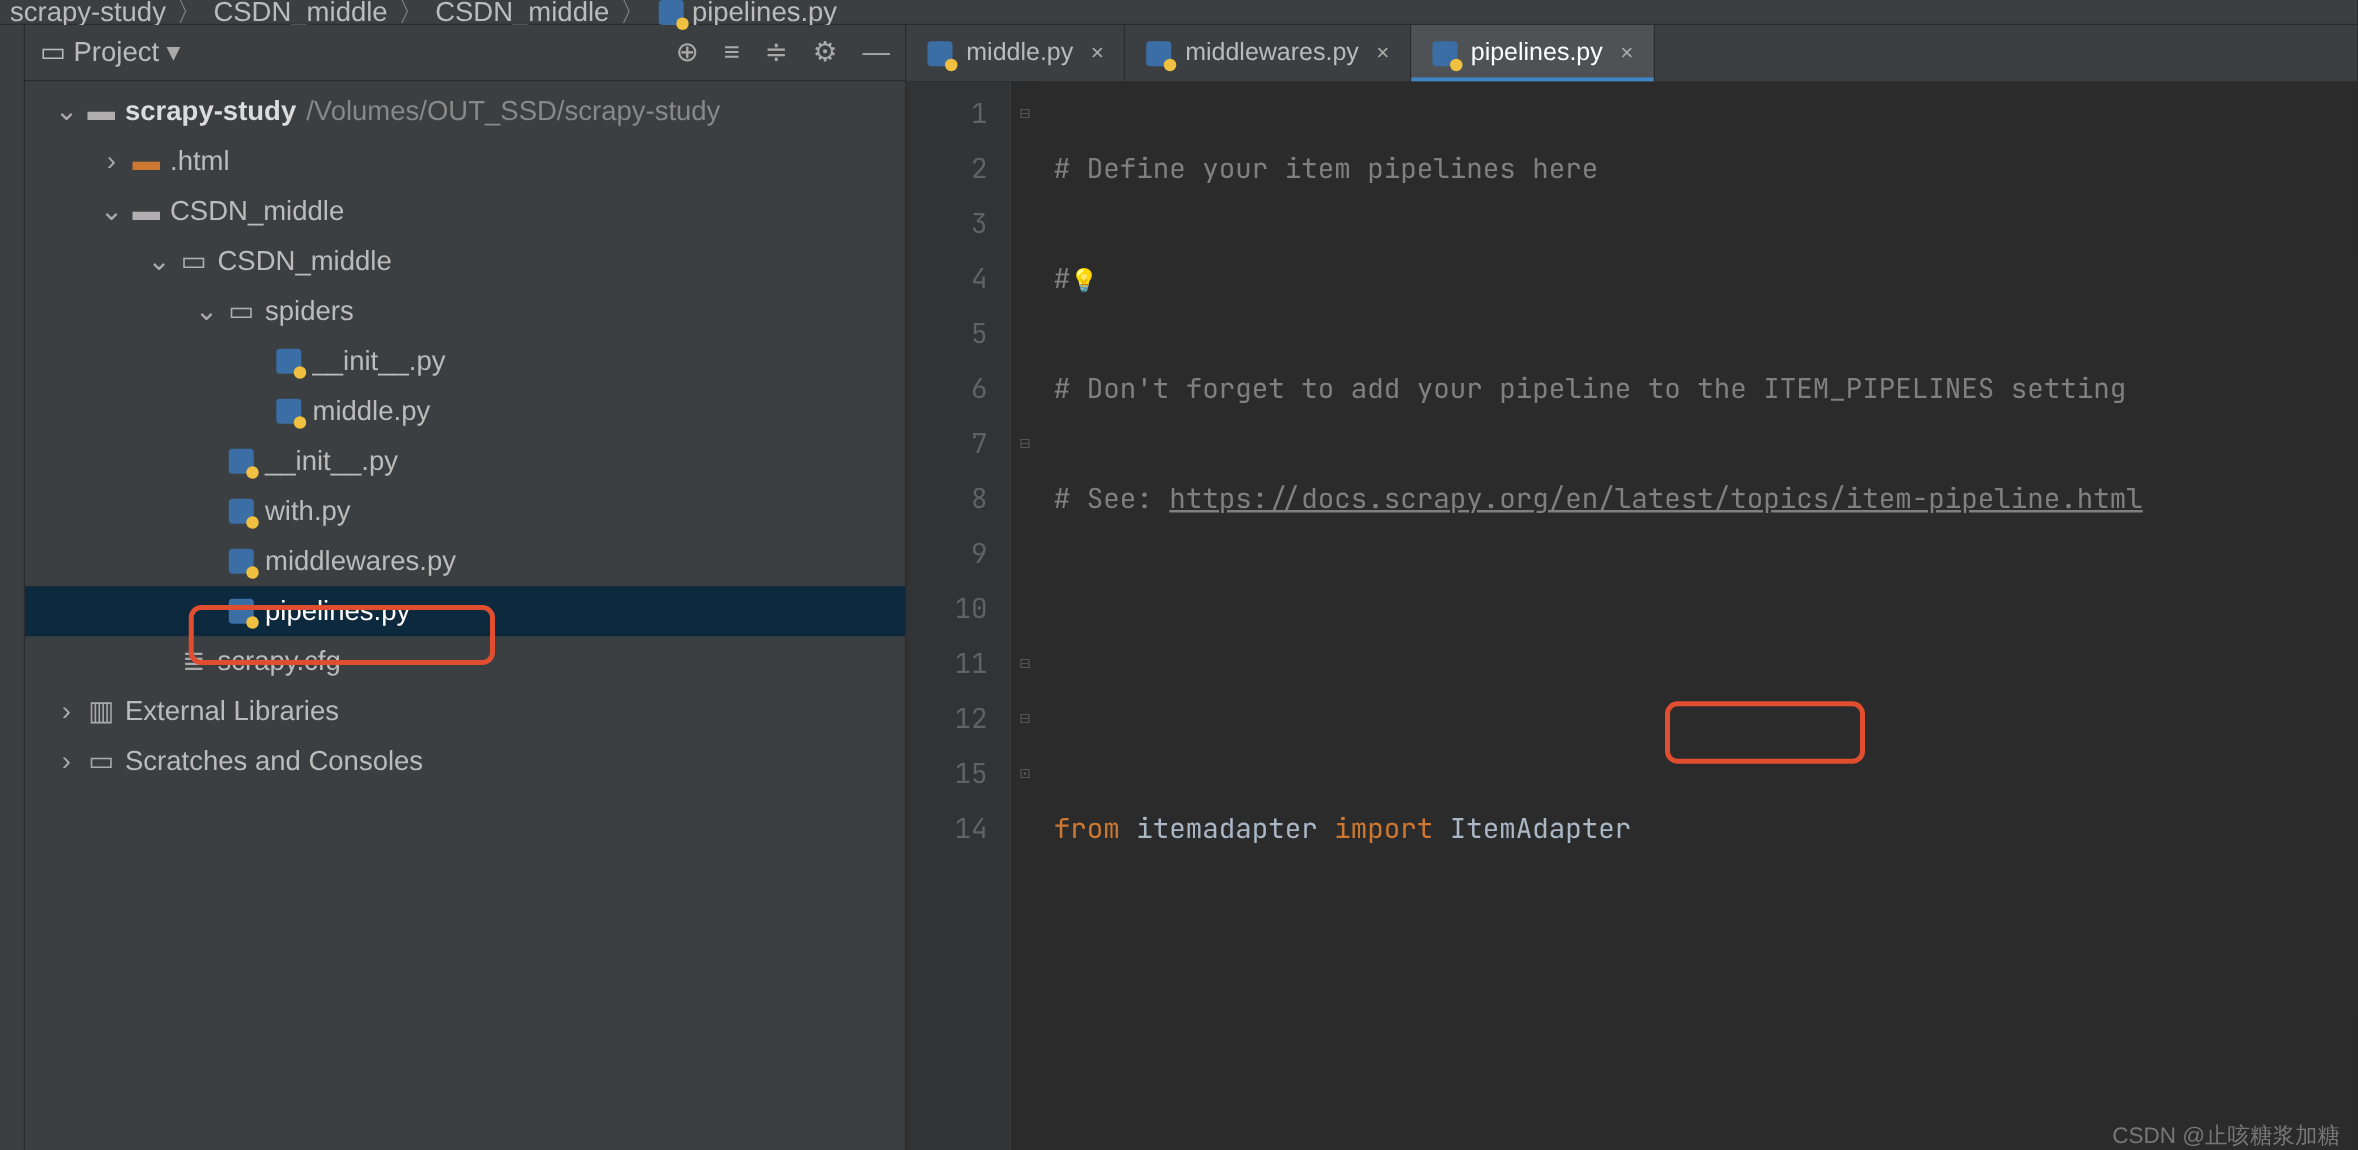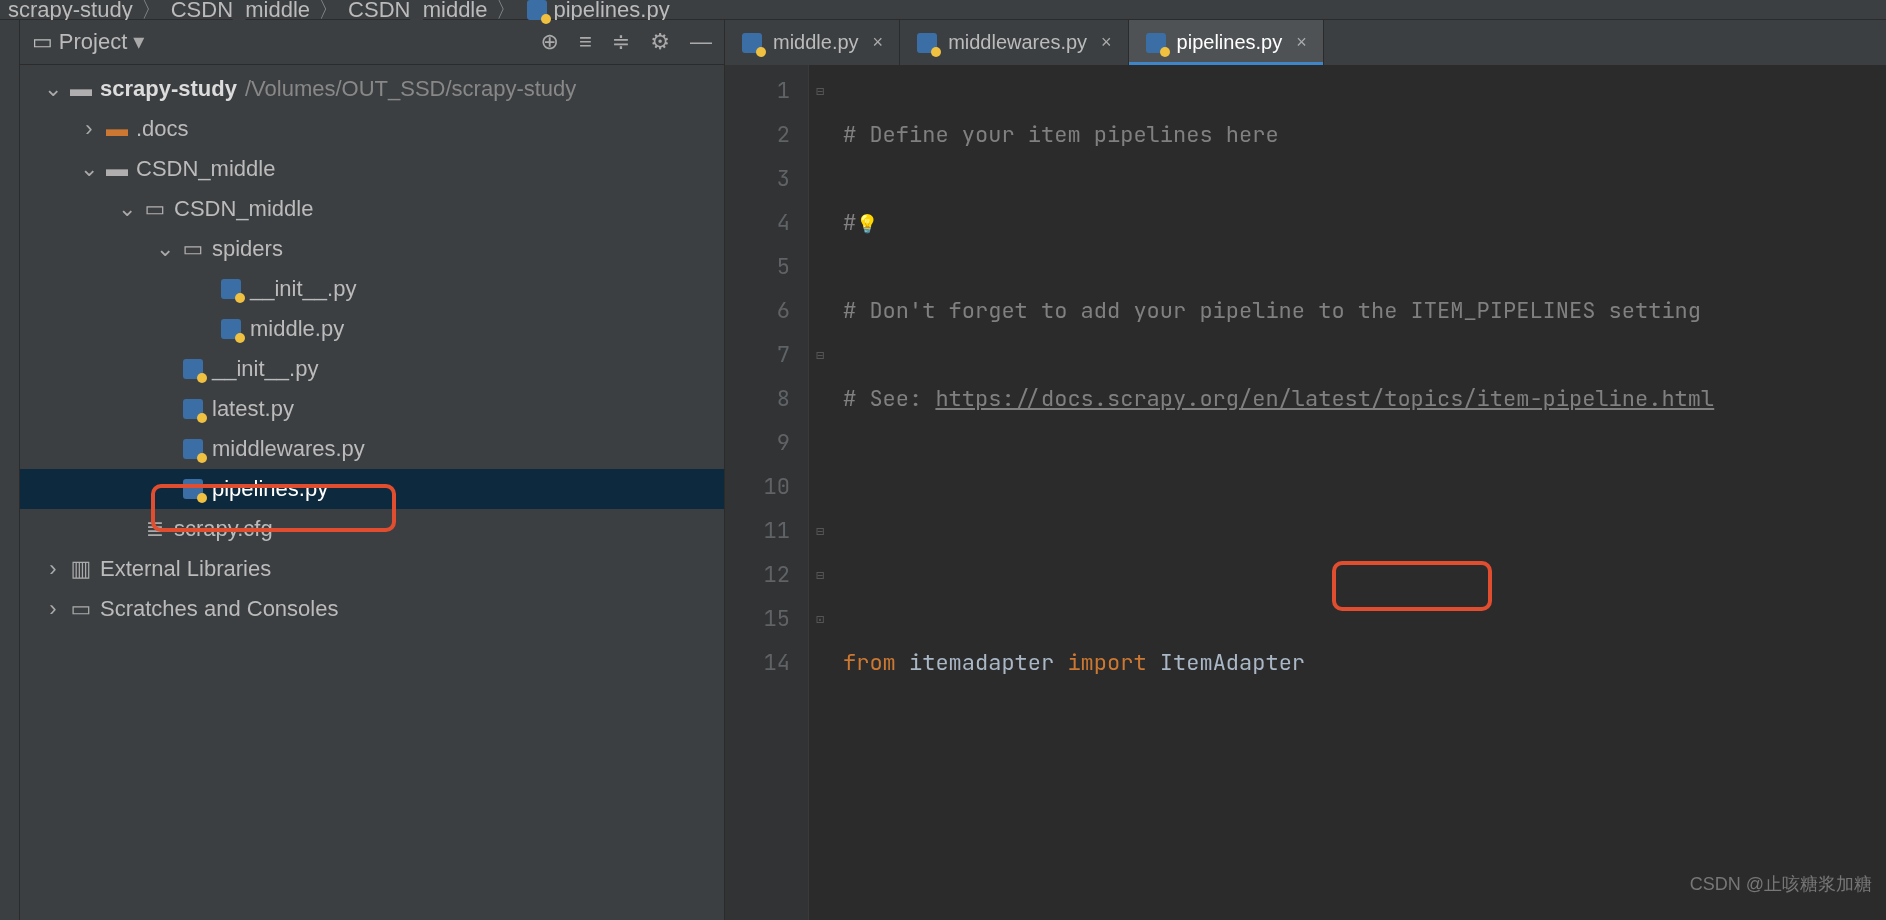--- a/index.html
+++ b/index.html
@@ -160,21 +160,21 @@
     color: #a9b7c6;
     white-space: pre;
   }
   .code .line { height:44px; }
   .c-comment { color: #808080; }
   .c-key { color: #cc7832; }
   .c-import { color: #a9b7c6; }
   .c-url { color:#808080; text-decoration:underline; }
   .bulb { color:#f0c040; font-size:18px; }
   .watermark {
-    position:absolute; right:14px; bottom:24px;
+    position:absolute; right:14px; bottom:0;
     color:#777; font-size:18px;
     font-family: Arial, sans-serif;
   }
 </style>
 </head>
 <body>
 
 <div class="breadcrumbs">
   <span class="crumb">scrapy-study</span>
   <span class="sep">〉</span>
@@ -212,21 +212,21 @@
     <div class="tree">
       <div class="tree-row ind0">
         <span class="expand">⌄</span>
         <span class="icon icon-folder">▬</span>
         <span class="name bold">scrapy-study</span>
         <span class="path">/Volumes/OUT_SSD/scrapy-study</span>
       </div>
       <div class="tree-row ind1">
         <span class="expand">›</span>
         <span class="icon icon-folder-venv">▬</span>
-        <span class="name">.docs</span>
+        <span class="name">.html</span>
       </div>
       <div class="tree-row ind1">
         <span class="expand">⌄</span>
         <span class="icon icon-folder">▬</span>
         <span class="name">CSDN_middle</span>
       </div>
       <div class="tree-row ind2">
         <span class="expand">⌄</span>
         <span class="icon icon-folder">▭</span>
         <span class="name">CSDN_middle</span>
@@ -255,21 +255,21 @@
         <span class="icon">
             <span class="pybadge"></span>
           </span>
         <span class="name">__init__.py</span>
       </div>
       <div class="tree-row ind3">
         <span class="expand"></span>
         <span class="icon">
             <span class="pybadge"></span>
           </span>
-        <span class="name">latest.py</span>
+        <span class="name">with.py</span>
       </div>
       <div class="tree-row ind3">
         <span class="expand"></span>
         <span class="icon">
             <span class="pybadge"></span>
           </span>
         <span class="name">middlewares.py</span>
       </div>
       <div class="tree-row ind3 selected">
         <span class="expand"></span>

